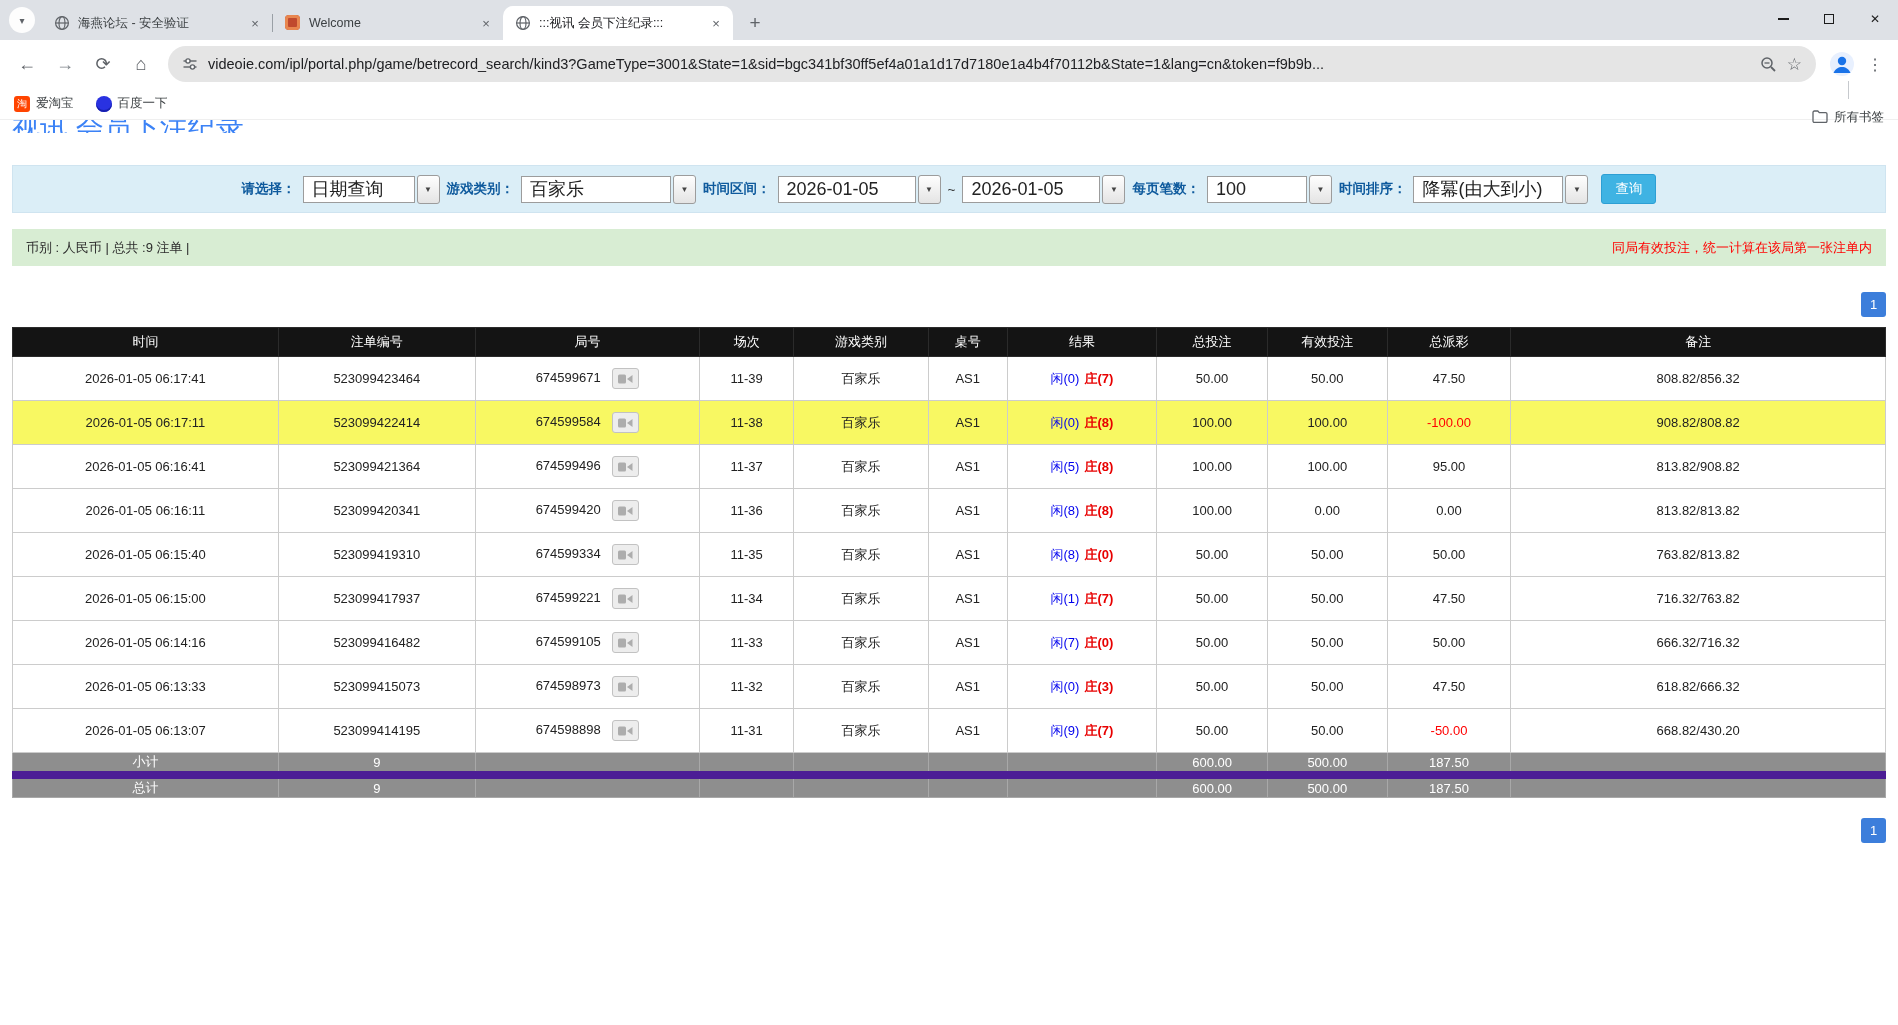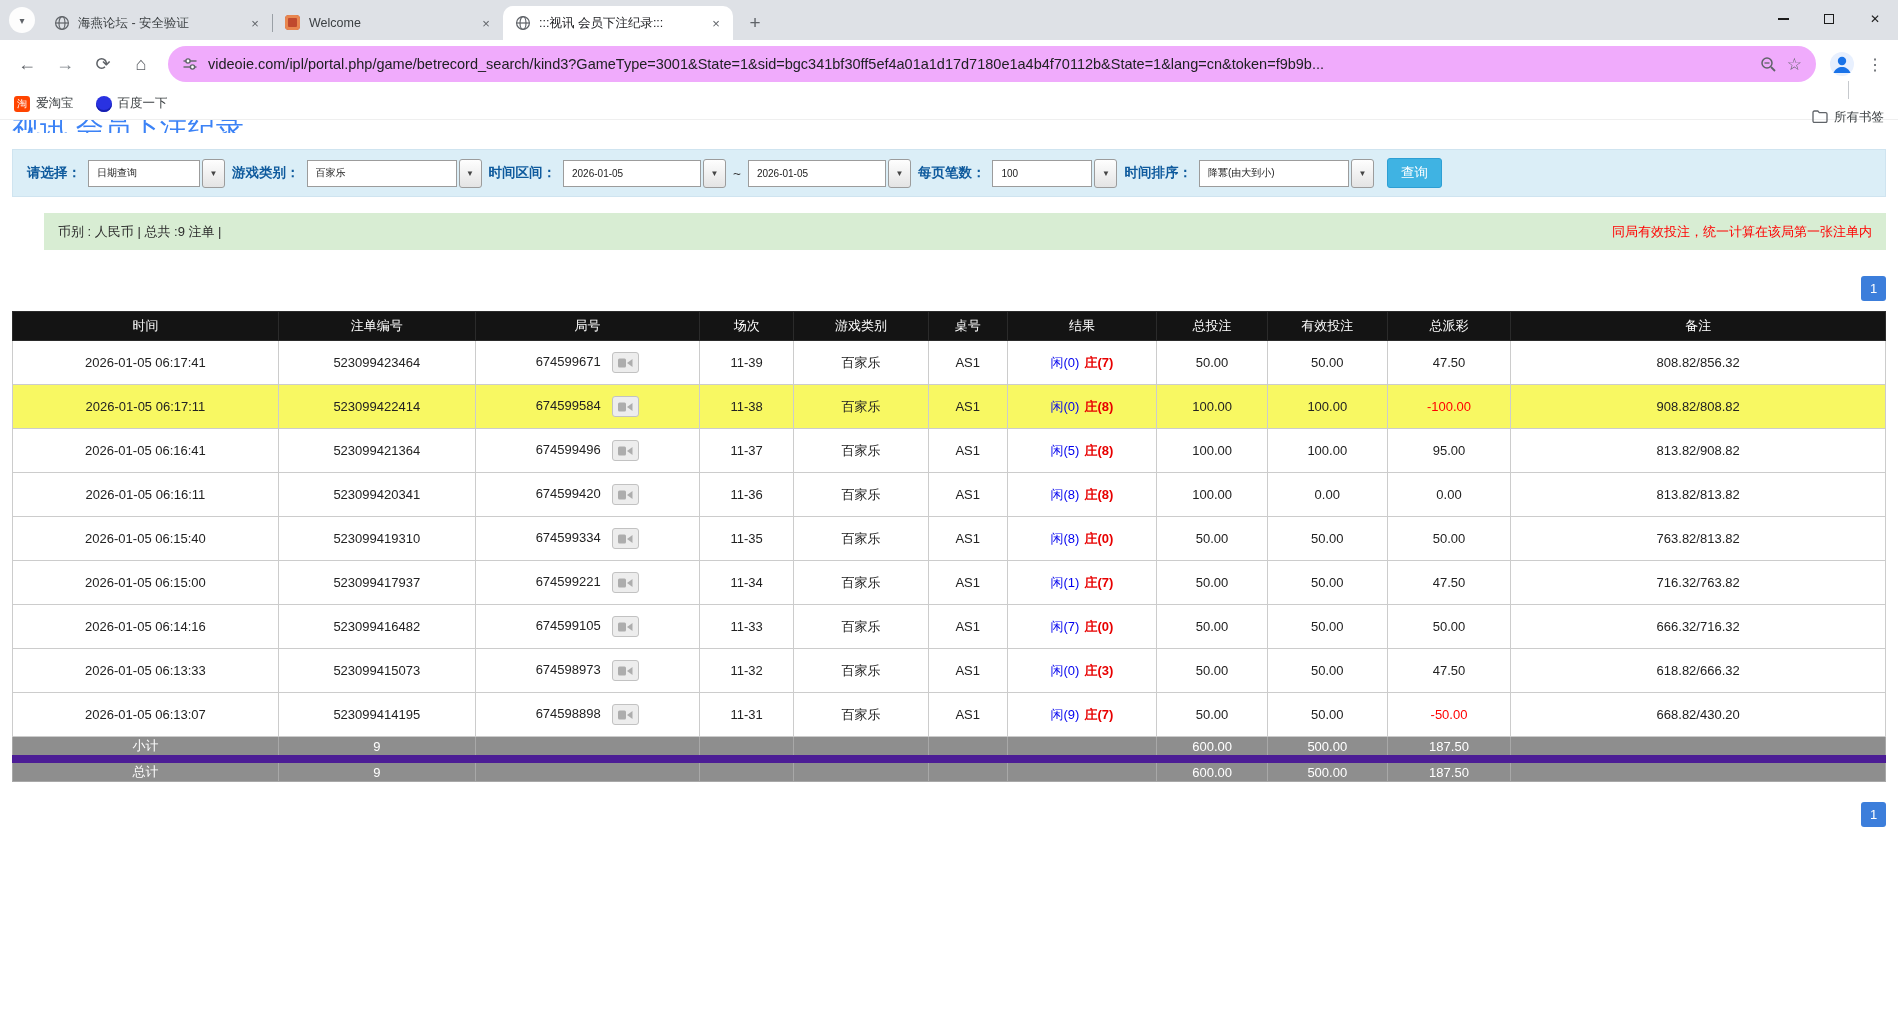--- a/index.html
+++ b/index.html
@@ -43,21 +43,21 @@
   .win-btn { width:46px; height:38px; display:flex; align-items:center; justify-content:center;
     color:#1b1b1b; font-size:12px; }
   .win-btn .sq { width:10px; height:10px; border:1px solid #1b1b1b; display:block; }
   .win-btn .mn { width:11px; height:1.4px; background:#1b1b1b; display:block; }
 
   .toolbar { height:48px; background:#fff; display:flex; align-items:center; padding:0 10px; gap:4px; }
   .nav-btn { width:34px; height:34px; border-radius:50%; color:#5f6368; font-size:18px;
     display:flex; align-items:center; justify-content:center; flex:none; }
   .nav-btn.fwd { color:#80868b; }
   .omnibox {
-    flex:1; min-width:0; height:36px; background:#f0abfc; border-radius:18px;
+    flex:1; min-width:0; height:36px; background:#e5e5e5; border-radius:18px;
     display:flex; align-items:center; gap:10px; padding:0 14px; margin:0 6px;
   }
   .omnibox .url-text { flex:1; min-width:0; font-size:14.5px; color:#202124;
     white-space:nowrap; overflow:hidden; }
   .omni-icon { flex:none; display:inline-flex; color:#5f6368; }
   .star { font-size:17px; color:#5f6368; }
   .avatar-btn { width:32px; height:32px; border-radius:50%; display:flex; align-items:center;
     justify-content:center; flex:none; }
   .menu-dots { width:26px; text-align:center; color:#5f6368; font-size:16px; flex:none; }
 
@@ -72,46 +72,46 @@
     box-shadow:inset 0 -2px 0 #161fae; display:inline-block; }
   .bm-right { margin-left:auto; display:flex; align-items:center; gap:10px;flex-direction:column; }
   .bm-vsep { width:1px; height:18px; background:#c6c9cd; }
 
   
   .content { padding:0 12px; background:#fff; }
   .page-title-clip { height:13px; overflow:hidden; }
   .page-title-clip .t { display:block; font-size:28px; color:#3b82f6; margin-top:-11px; }
 
   .filter-bar {
-    margin-top:16px; height:48px; background:var(--filter-bg,#dbeef7);
+    margin-top:32px; height:48px; background:var(--filter-bg,#dbeef7);
     border:1px solid #cfe4f0; display:flex; align-items:center; gap:7px;
-    padding:0 14px; font-size:13.5px; white-space:nowrap;
+    padding:0 14px; font-size:13.5px; white-space:nowrap;justify-content:center;
   }
   .f-label { color:var(--label-blue,#0e5a9d); font-weight:bold; }
   .combo { display:flex; align-items:center; gap:2px; }
   .combo input {
     height:27px; border:1px solid #9c9c9c; background:#fff; padding:0 8px;
-    font-size:10px; color:#222; font-family:"Liberation Sans", sans-serif;
+    font-size:18px; color:#222; font-family:"Liberation Sans", sans-serif;
   }
   .combo .arrow-btn {
     width:23px; height:29px; border:1px solid #9c9c9c; border-radius:3px;
     background:linear-gradient(#fefefe,#e4e4e4); color:#444; font-size:8px;
     display:flex; align-items:center; justify-content:center;
   }
   .range-sep { color:#333; }
   .btn-search {
     height:30px; padding:0 13px; margin-left:6px; border:1px solid #2d9fd4; border-radius:3px;
     background:var(--accent-blue,#3fb3e3); color:#fff; font-size:13.5px;
     font-family:"Liberation Sans", sans-serif;
   }
 
   .info-bar {
     margin-top:16px; height:37px; background:var(--info-bg,#d8edd3);
     display:flex; align-items:center; justify-content:space-between;
-    padding:0 14px; font-size:13px; color:#2c2c2c;margin-left:32px;
+    padding:0 14px; font-size:13px; color:#2c2c2c;
   }
   .info-bar .notice { color:var(--notice-red,#ff0000); }
 
   .pager-row { display:flex; justify-content:flex-end; margin-top:26px; }
   .pager-row.bottom { margin-top:20px; }
   .pager {
     min-width:25px; height:25px; padding:0 6px; border-radius:3px;
     background:var(--pager-blue,#3c7edb); color:#fff; font-size:13px;
     display:flex; align-items:center; justify-content:center;
   }

